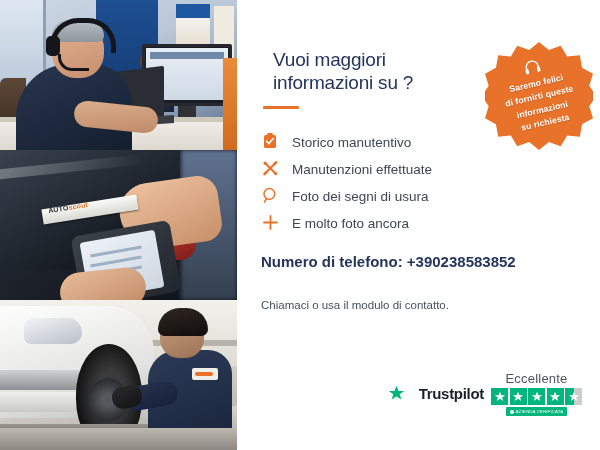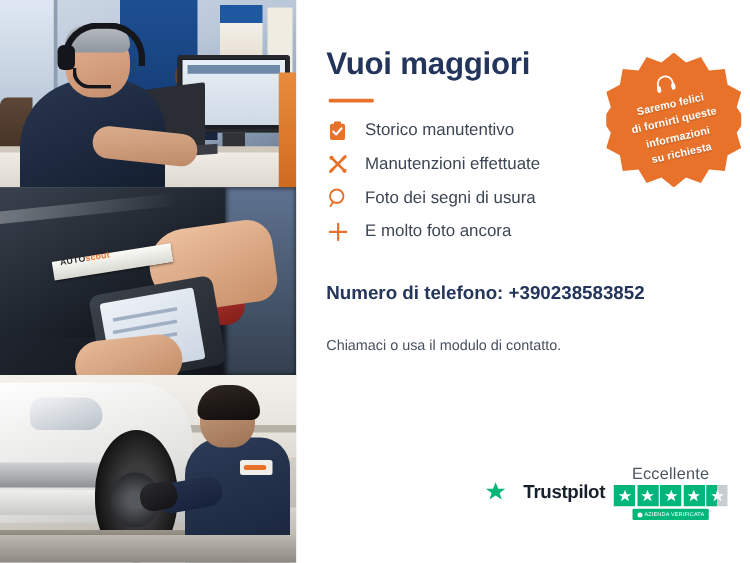--- a/index.html
+++ b/index.html
@@ -279,41 +279,41 @@
   
   .content {
     position: relative;
     flex: 1 1 auto;
     height: 450px;
     background: #ffffff;
     padding: 36px 22px 0 24px;
     box-sizing: border-box;
   }
   .heading {
-    font-size: 25px;
+    font-size: 19px;
     line-height: 1.22;
-    font-weight: bold;
+    font-weight: normal;
     color: #24355c;
     letter-spacing: -0.2px;
-    margin: 0;
+    margin: 12px;
     max-width: 210px;
   }
   .rule {
     width: 36px;
     height: 3px;
     background: #e8722a;
     margin: 12px 0 14px 2px;
     border-radius: 1px;
   }
 
   
   .list { margin: 0; padding: 0; list-style: none; }
   .list li {
     display: flex;
-    align-items: flex-start;
+    align-items: flex-end;
     gap: 13px;
     height: 27px;
   }
   .ic {
     width: 18px; height: 18px;
     flex: 0 0 18px;
     display: flex; align-items: center; justify-content: center;
     color: #e8722a;
   }
   .li-txt {
@@ -486,20 +486,21 @@
       <div class="logo-patch"></div>
       <div class="floor"></div>
     </div>
 
   </div>
 
   <div class="content">
 
     <h1 class="heading">
       <span>Vuoi maggiori</span><br>
+      <span>informazioni su ?</span>
     </h1>
 
     <div class="rule"></div>
 
     <ul class="list">
 
       <li>
         <span class="ic">
           <svg width="14" height="16" viewBox="0 0 14 16">
             <rect x="1" y="2" width="12" height="13" rx="1.6" fill="#e8722a"></rect>

